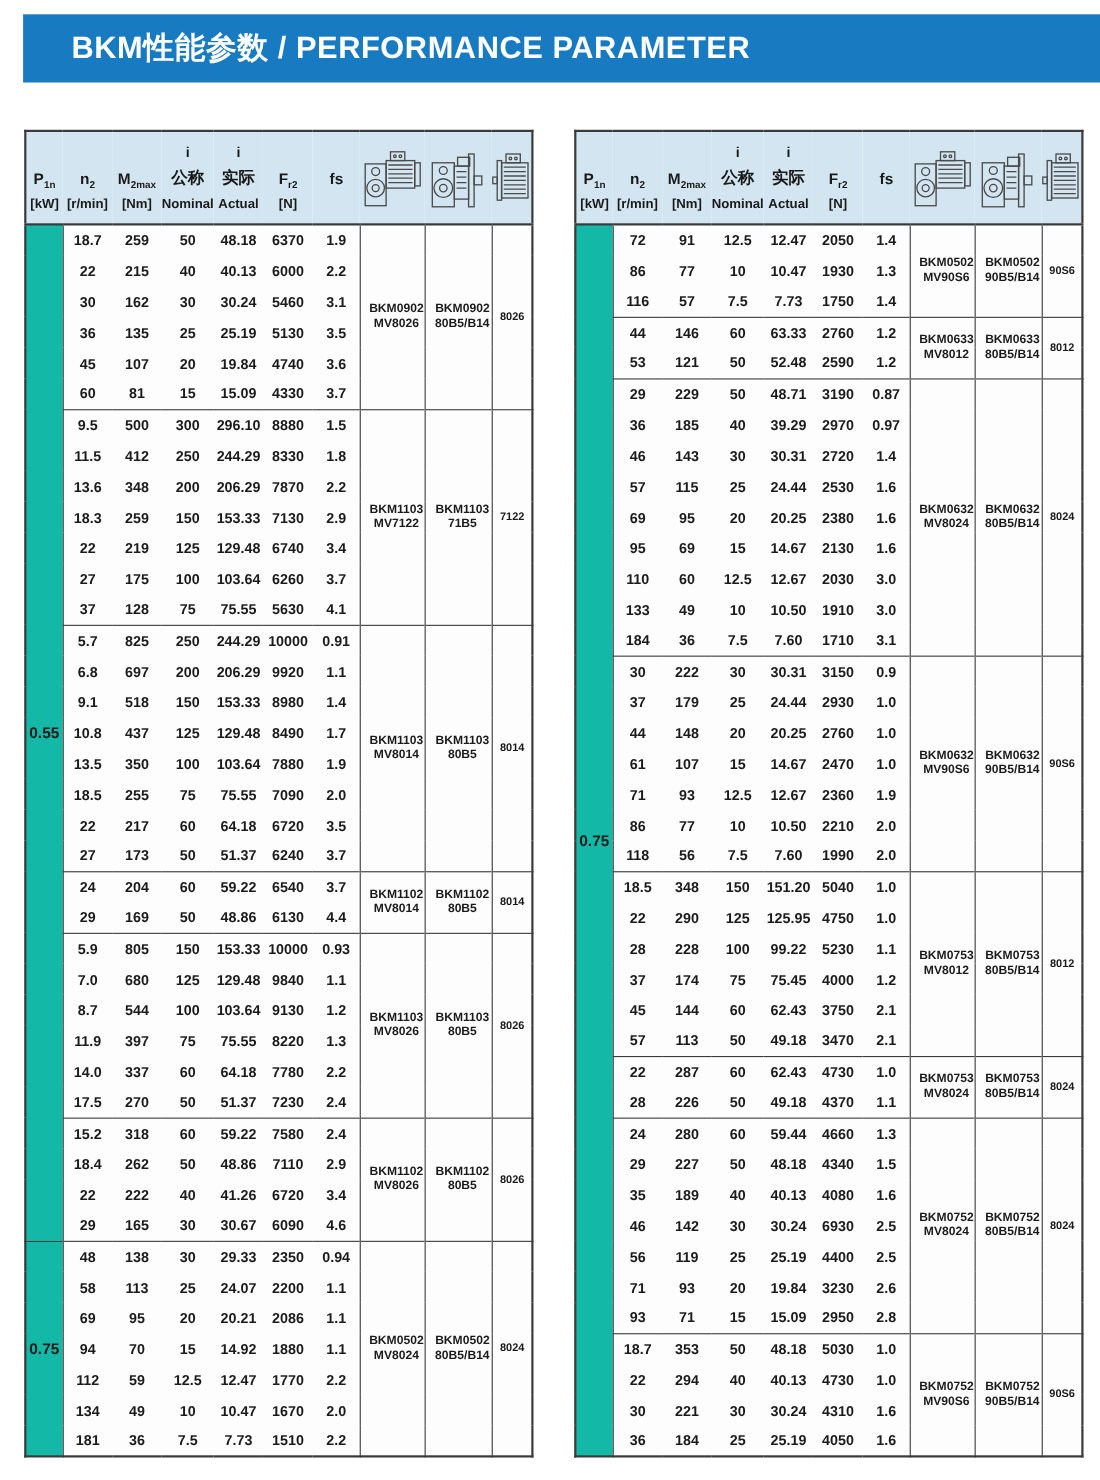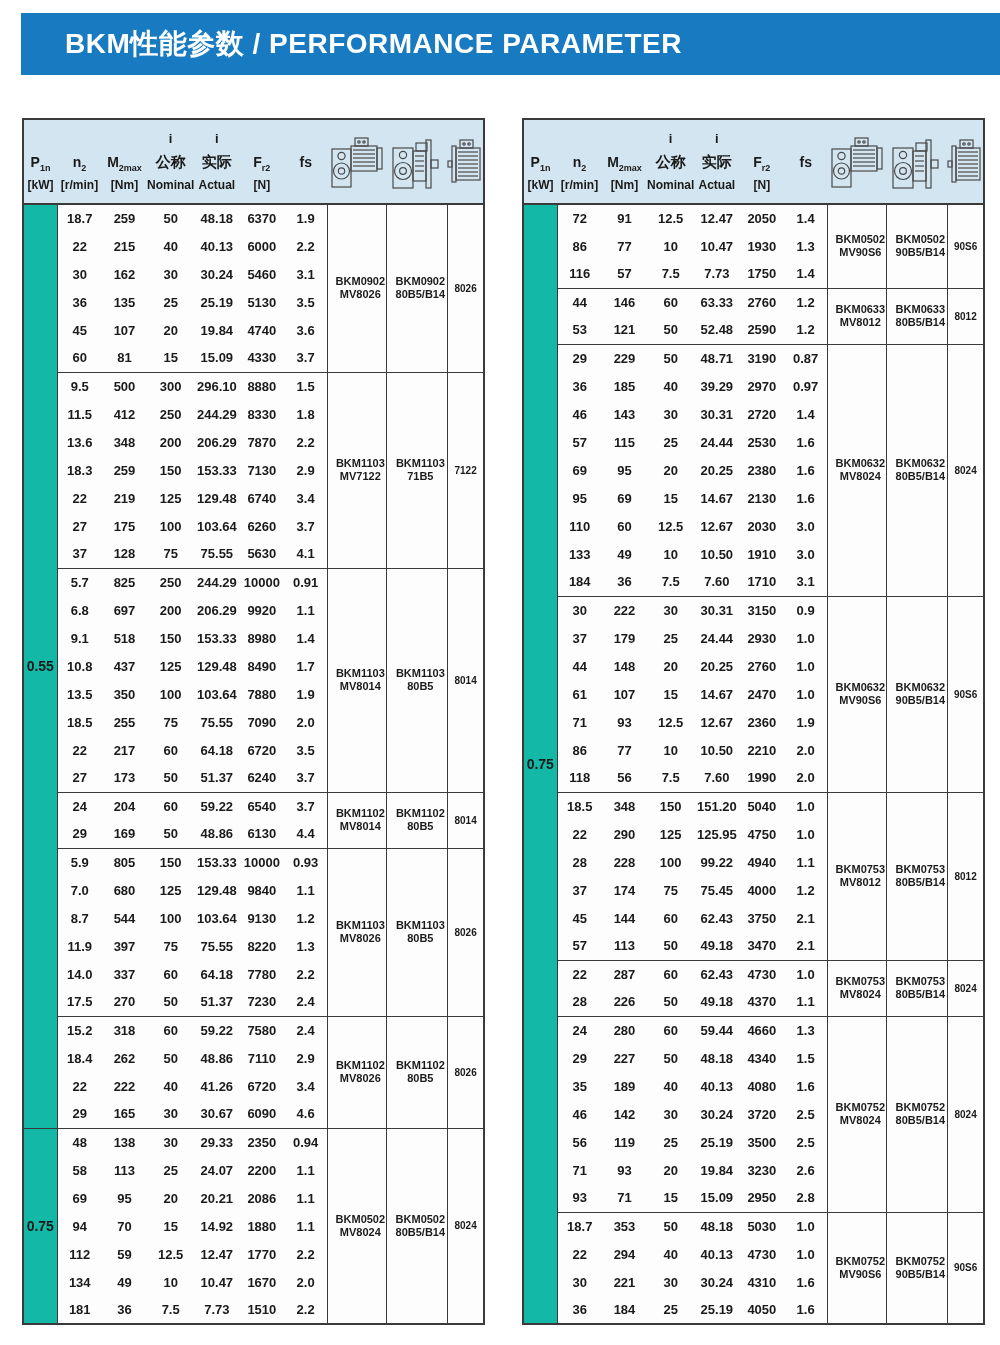--- a/index.html
+++ b/index.html
@@ -905,21 +905,21 @@
           <td class="c2">125</td>
           <td class="c3">125.95</td>
           <td class="c4">4750</td>
           <td class="c5">1.0</td>
         </tr>
         <tr>
           <td class="c0">28</td>
           <td class="c1">228</td>
           <td class="c2">100</td>
           <td class="c3">99.22</td>
-          <td class="c4">4940</td>
+          <td class="c4">5230</td>
           <td class="c5">1.1</td>
         </tr>
         <tr>
           <td class="c0">37</td>
           <td class="c1">174</td>
           <td class="c2">75</td>
           <td class="c3">75.45</td>
           <td class="c4">4000</td>
           <td class="c5">1.2</td>
         </tr>
@@ -995,29 +995,29 @@
           <td class="c2">40</td>
           <td class="c3">40.13</td>
           <td class="c4">4080</td>
           <td class="c5">1.6</td>
         </tr>
         <tr>
           <td class="c0">46</td>
           <td class="c1">142</td>
           <td class="c2">30</td>
           <td class="c3">30.24</td>
-          <td class="c4">3720</td>
+          <td class="c4">6930</td>
           <td class="c5">2.5</td>
         </tr>
         <tr>
           <td class="c0">56</td>
           <td class="c1">119</td>
           <td class="c2">25</td>
           <td class="c3">25.19</td>
-          <td class="c4">3500</td>
+          <td class="c4">4400</td>
           <td class="c5">2.5</td>
         </tr>
         <tr>
           <td class="c0">71</td>
           <td class="c1">93</td>
           <td class="c2">20</td>
           <td class="c3">19.84</td>
           <td class="c4">3230</td>
           <td class="c5">2.6</td>
         </tr>

